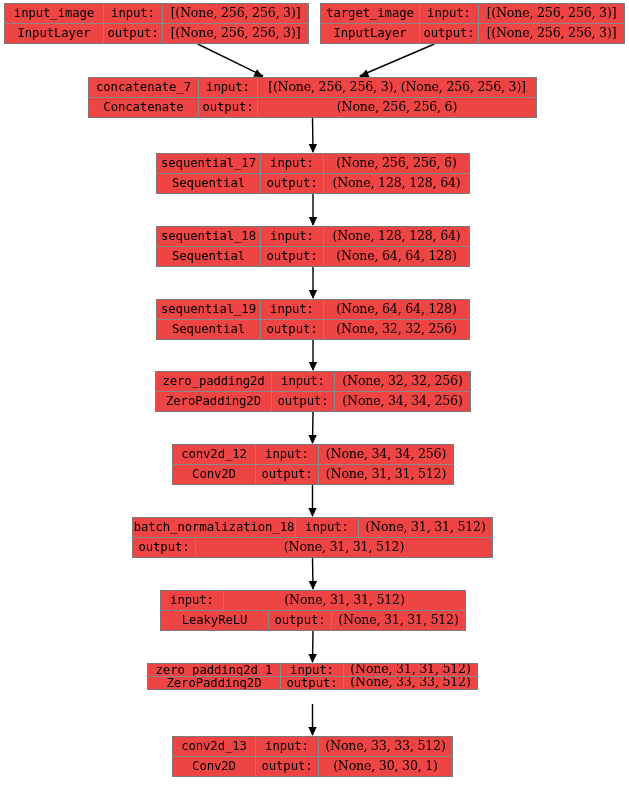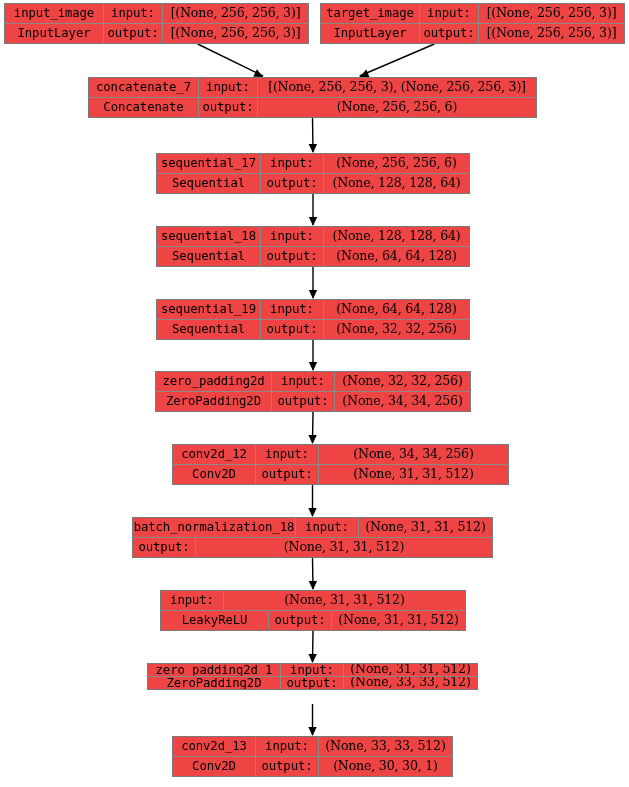--- a/index.html
+++ b/index.html
@@ -186,21 +186,21 @@
         <div class="cell name" style="width: 116px; flex: 0 0 116px;">zero_padding2d</div>
         <div class="cell io" style="width: 63px; flex: 0 0 63px;">input:</div>
         <div class="cell shape" style="flex: 1 1 auto;">(None, 32, 32, 256)</div>
       </div>
       <div class="row bottom">
         <div class="cell name" style="width: 116px; flex: 0 0 116px;">ZeroPadding2D</div>
         <div class="cell io" style="width: 63px; flex: 0 0 63px;">output:</div>
         <div class="cell shape" style="flex: 1 1 auto;">(None, 34, 34, 256)</div>
       </div>
     </div>
-    <div class="node" style="left: 172px; top: 444px; width: 337px; height: 41px;">
+    <div class="node" style="left: 172px; top: 444px; width: 282px; height: 41px;">
       <div class="row top">
         <div class="cell name" style="width: 83px; flex: 0 0 83px;">conv2d_12</div>
         <div class="cell io" style="width: 63px; flex: 0 0 63px;">input:</div>
         <div class="cell shape" style="flex: 1 1 auto;">(None, 34, 34, 256)</div>
       </div>
       <div class="row bottom">
         <div class="cell name" style="width: 83px; flex: 0 0 83px;">Conv2D</div>
         <div class="cell io" style="width: 63px; flex: 0 0 63px;">output:</div>
         <div class="cell shape" style="flex: 1 1 auto;">(None, 31, 31, 512)</div>
       </div>

